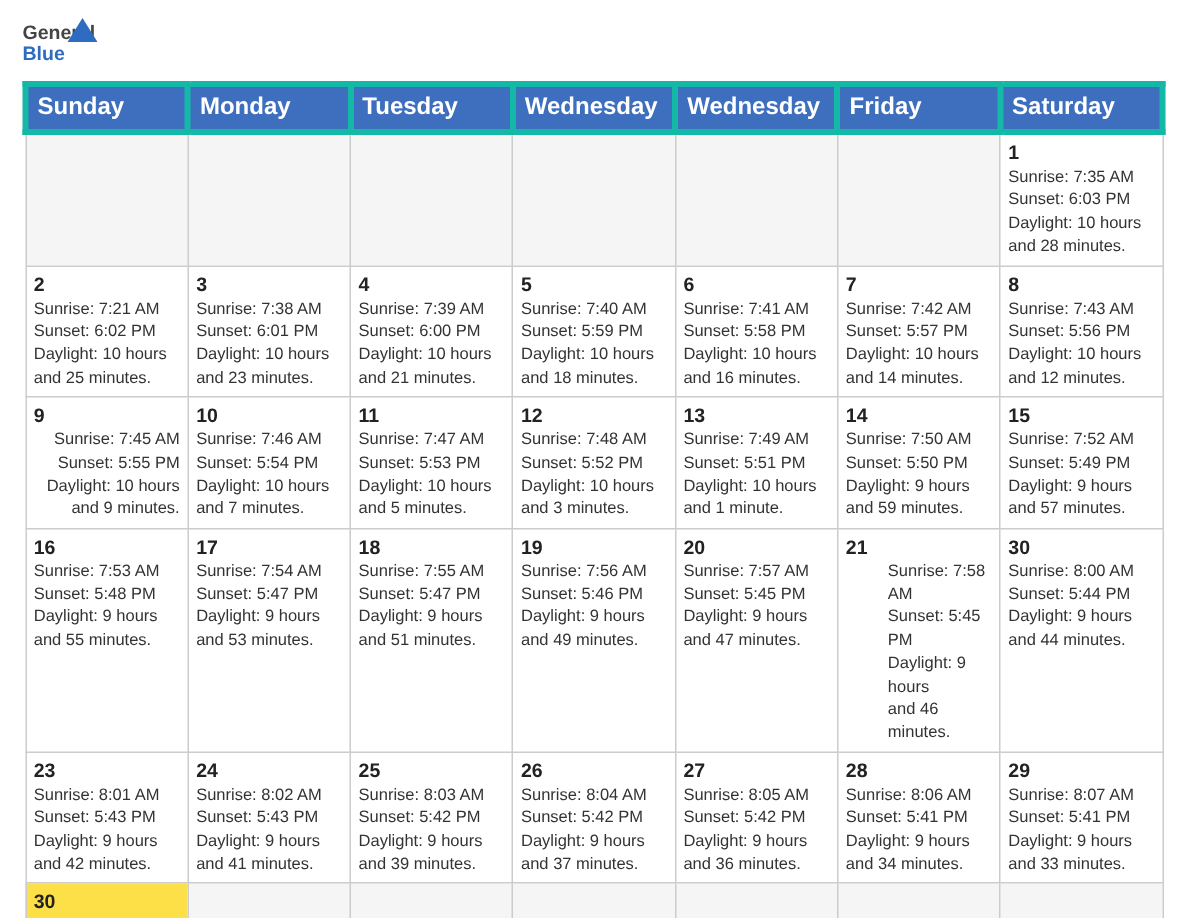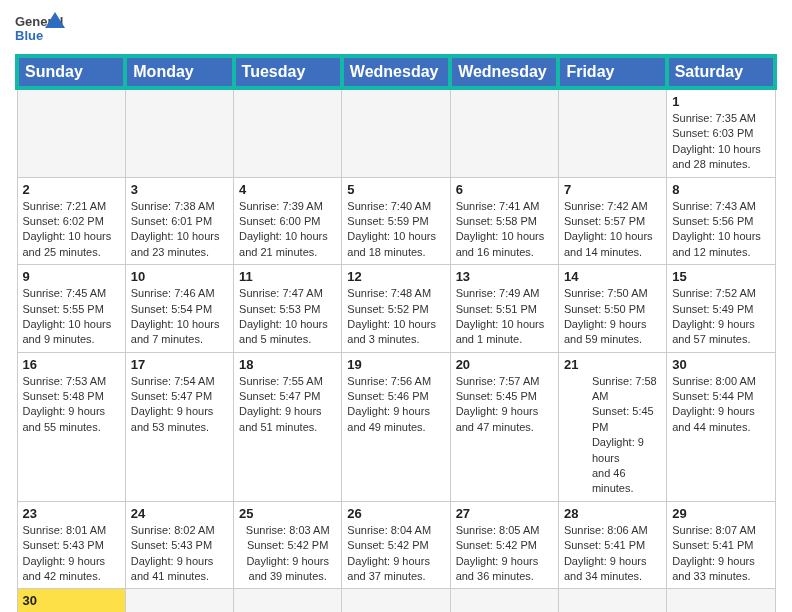--- a/index.html
+++ b/index.html
@@ -175,21 +175,21 @@
             <span class="day-number">8</span>
             <div class="day-info" style="white-space: pre-line;">Sunrise: 7:43 AM
 Sunset: 5:56 PM
 Daylight: 10 hours
 and 12 minutes.</div>
           </td>
         </tr>
         <tr>
           <td>
             <span class="day-number">9</span>
-            <div class="day-info" style="white-space: pre-line;">Sunrise: 7:45 AM
+            <div class="day-info" style="white-space: pre-line; text-align: right;">Sunrise: 7:45 AM
 Sunset: 5:55 PM
 Daylight: 10 hours
 and 9 minutes.</div>
           </td>
           <td>
             <span class="day-number">10</span>
             <div class="day-info" style="white-space: pre-line;">Sunrise: 7:46 AM
 Sunset: 5:54 PM
 Daylight: 10 hours
 and 7 minutes.</div>
@@ -291,21 +291,21 @@
           </td>
           <td>
             <span class="day-number">24</span>
             <div class="day-info" style="white-space: pre-line;">Sunrise: 8:02 AM
 Sunset: 5:43 PM
 Daylight: 9 hours
 and 41 minutes.</div>
           </td>
           <td>
             <span class="day-number">25</span>
-            <div class="day-info" style="white-space: pre-line; text-align: center;">Sunrise: 8:03 AM
+            <div class="day-info" style="white-space: pre-line;">Sunrise: 8:03 AM
 Sunset: 5:42 PM
 Daylight: 9 hours
 and 39 minutes.</div>
           </td>
           <td>
             <span class="day-number">26</span>
             <div class="day-info" style="white-space: pre-line;">Sunrise: 8:04 AM
 Sunset: 5:42 PM
 Daylight: 9 hours
 and 37 minutes.</div>

